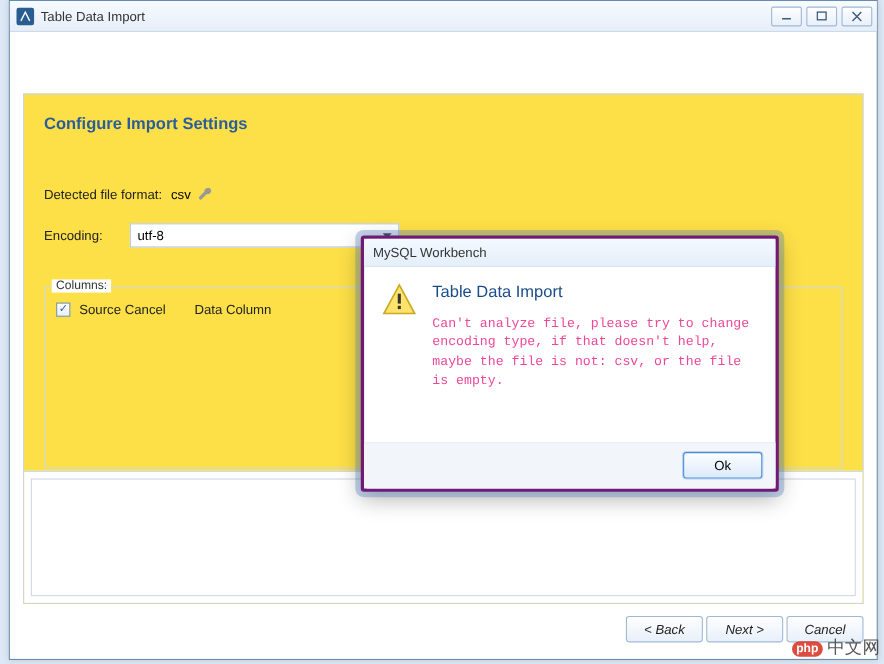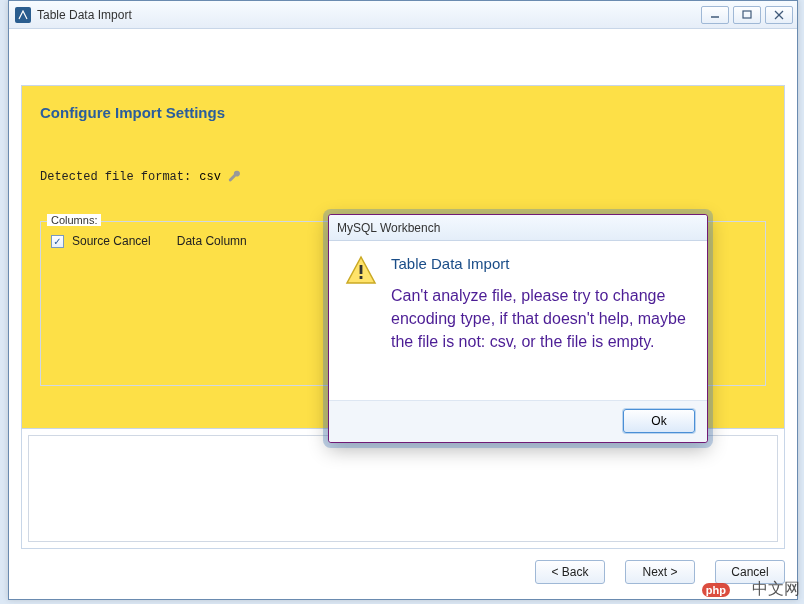--- a/index.html
+++ b/index.html
@@ -59,21 +59,20 @@
     margin-top: 44px;
   }
   .page-title {
     color: #2a5d9c;
     font-size: 15px;
     font-weight: bold;
     padding: 18px 0 0 18px;
   }
   .section {
     padding: 18px;
-    font-family: Liberation Mono, monospace;
   }
   .row { display: flex; align-items: center; margin-bottom: 18px; }
   .label { color: #222; margin-right: 8px; }
   .wrench {
     width: 16px; height: 16px;
     margin-left: 6px;
     color: #888;
     cursor: pointer;
   }
   .encoding-select {
@@ -131,41 +130,42 @@
     border: 1px solid #d0d8e4;
     background: #fff;
   }
   .footer {
     position: absolute;
     left: 12px; right: 12px; bottom: 10px;
     height: 34px;
     display: flex;
     justify-content: flex-end;
     align-items: center;
-    gap: 20px;
+    gap: 3px;
+    font-style: italic;
   }
   .btn {
     min-width: 70px;
     height: 24px;
     border: 1px solid #9fb8d6;
     background: linear-gradient(#fefeff,#e8f0fa);
     border-radius: 3px;
     display: flex; align-items: center; justify-content: center;
     color: #222;
     font-size: 12px;
     cursor: pointer;
     padding: 0 10px;
   }
   
   .modal {
     position: absolute;
     left: 328px; top: 214px;
     width: 380px;
     background: #fff;
-    border: 1px solid #701a75;
+    border: 3px solid #701a75;
     box-shadow: 0 0 0 5px rgba(80,130,190,0.35), 0 6px 20px rgba(0,0,0,0.3);
     border-radius: 3px;
   }
   .modal-titlebar {
     height: 26px;
     background: linear-gradient(#f4f9ff,#e4eef9);
     border-bottom: 1px solid #c8d6e8;
     display: flex; align-items: center;
     padding: 0 8px;
     color: #333;
@@ -178,23 +178,24 @@
     gap: 14px;
   }
   .warning-icon { width: 32px; height: 32px; flex-shrink: 0; }
   .modal-text-col { flex: 1; }
   .modal-heading {
     color: #1a4d88;
     font-size: 15px;
     margin-bottom: 12px;
   }
   .modal-msg {
-    color: #4c1d95;
-    font-size: 16px;
+    color: #ec4899;
+    font-size: 12px;
     line-height: 1.45;
+    font-family: Liberation Mono, monospace;
   }
   .modal-footer {
     height: 42px;
     border-top: 1px solid #dde6f2;
     background: #f2f6fb;
     display: flex;
     justify-content: flex-end;
     align-items: center;
     padding: 0 12px;
     border-radius: 0 0 3px 3px;
@@ -207,21 +208,21 @@
     background: linear-gradient(#fdfeff,#dceafa);
     border-radius: 3px;
     display: flex; align-items: center; justify-content: center;
     font-size: 12px;
     box-shadow: 0 0 0 1px rgba(100,160,220,0.4);
   }
   .watermark {
     position: absolute;
     right: 4px; bottom: 4px;
     display: flex; align-items: center;
-    gap: 22px;
+    gap: 4px;
     opacity: 0.9;
   }
   .wm-badge {
     background: #d83a2b;
     color: #fff;
     font-weight: bold;
     font-size: 11px;
     padding: 1px 4px;
     border-radius: 7px;
   }
@@ -264,20 +265,26 @@
     <div class="section" style="padding-top:48px;">
       <div class="row">
         <span class="label">Detected file format:</span>
         <span>csv</span>
         <span class="wrench">
           <svg viewBox="0 0 16 16">
               <path d="M13 4.5a3 3 0 0 1-4 2.8L4.5 11.8a1.5 1.5 0 1 1-2.1-2.1L6.9 5.2A3 3 0 1 1 13 4.5z" fill="#999"></path>
             </svg>
         </span>
       </div>
+      <div class="row">
+        <span class="label" style="width:70px;">Encoding:</span>
+        <div class="encoding-select">
+          <span>utf-8</span>
+        </div>
+      </div>
     </div>
 
     <div class="columns-group">
       <div class="columns-legend">Columns:</div>
       <div class="cols-row">
         <div class="checkbox">✓</div>
         <span class="col-head">Source Cancel</span>
         <span class="col-head">Data Column</span>
       </div>
     </div>

